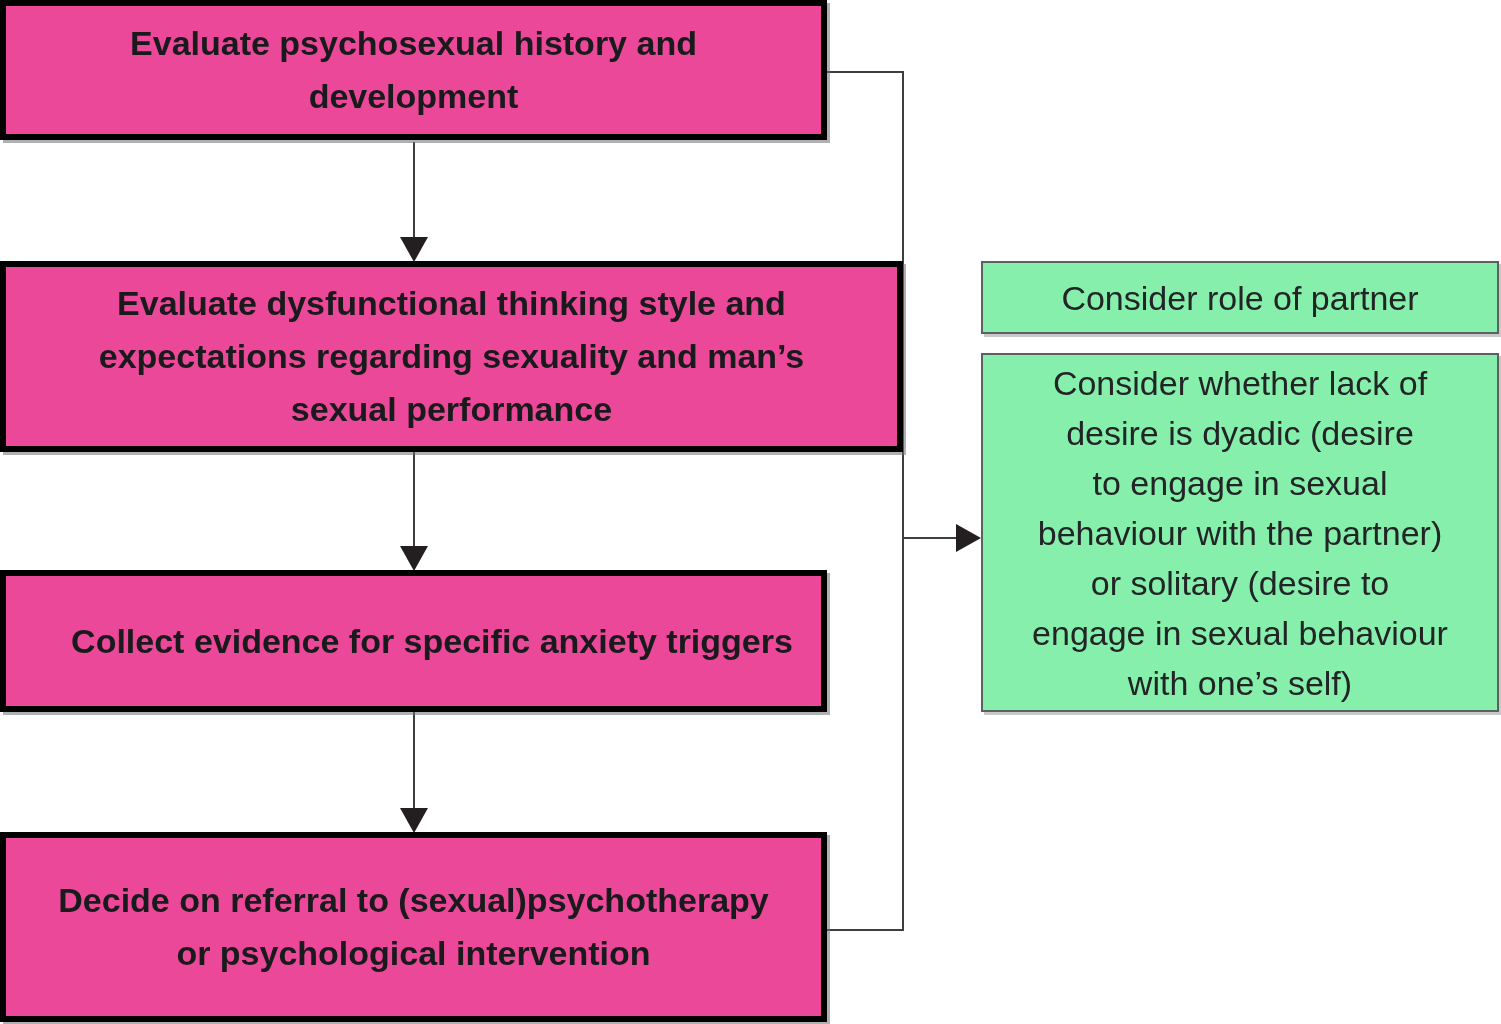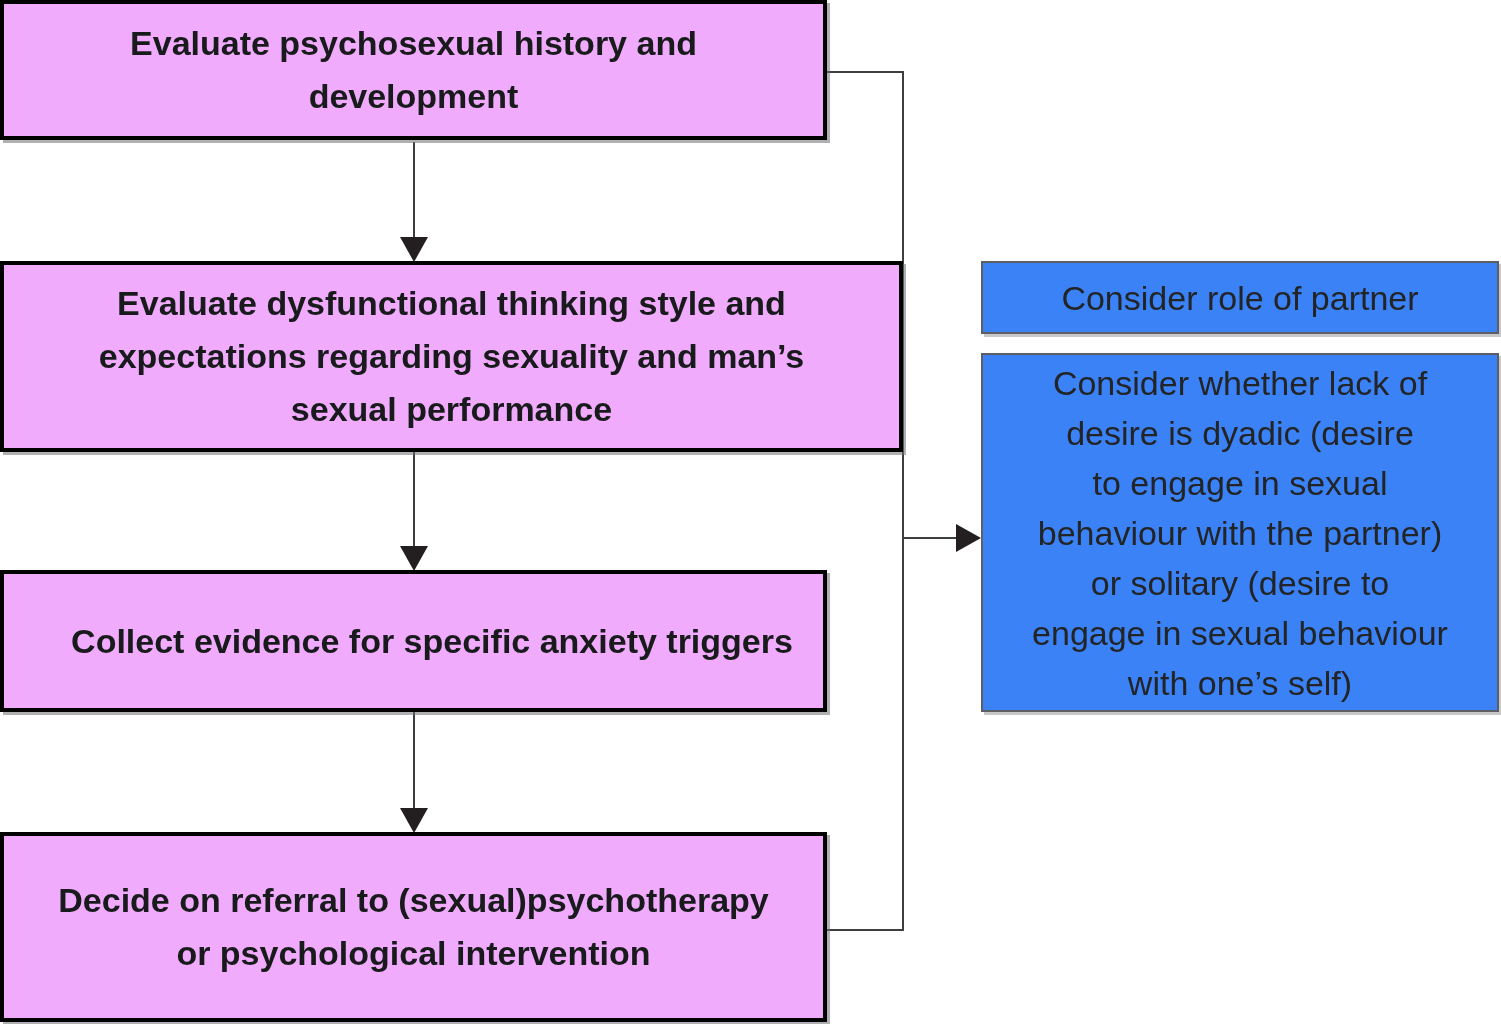--- a/index.html
+++ b/index.html
@@ -26,26 +26,26 @@
   .box {
     position: absolute;
     box-sizing: border-box;
     display: flex;
     align-items: center;
     justify-content: center;
     text-align: center;
     z-index: 2;
   }
   .step-box {
-    background: #f0abfc;
-    border: 4px solid #000000;
+    background: #ec4899;
+    border: 6px solid #000000;
     box-shadow: 3px 3px 0 rgba(110,112,115,0.55);
   }
   .note-box {
-    background: #3b82f6;
+    background: #86efac;
     border: 2px solid #5d5f62;
     box-shadow: 3px 3px 0 rgba(130,132,135,0.45);
   }
   .step-text {
     font-size: 34px;
     line-height: 53px;
     font-weight: bold;
     color: #181a1b;
     white-space: pre-line;
     padding: 0 6px;

